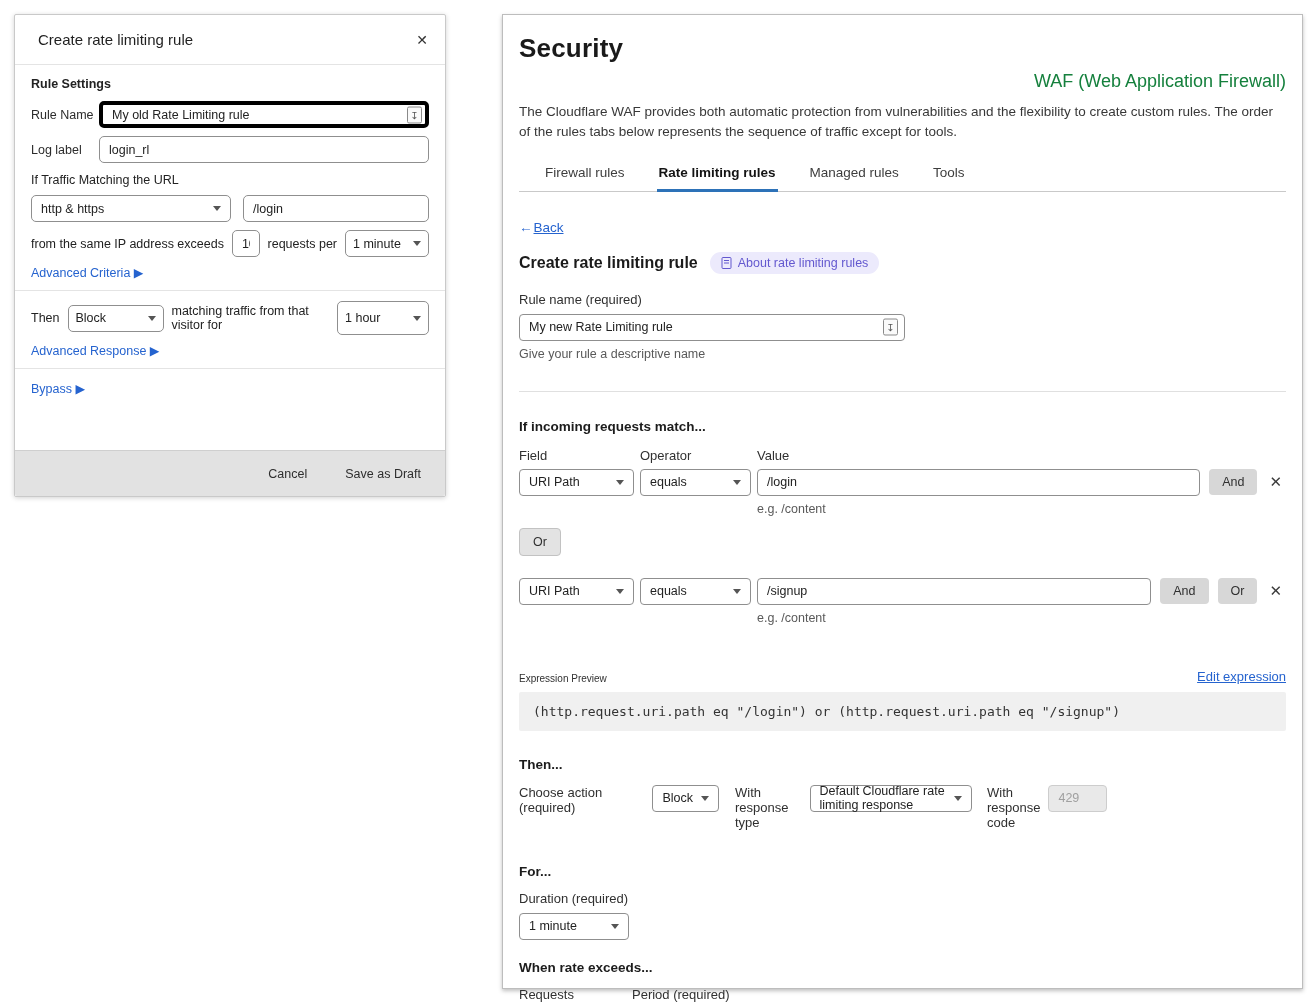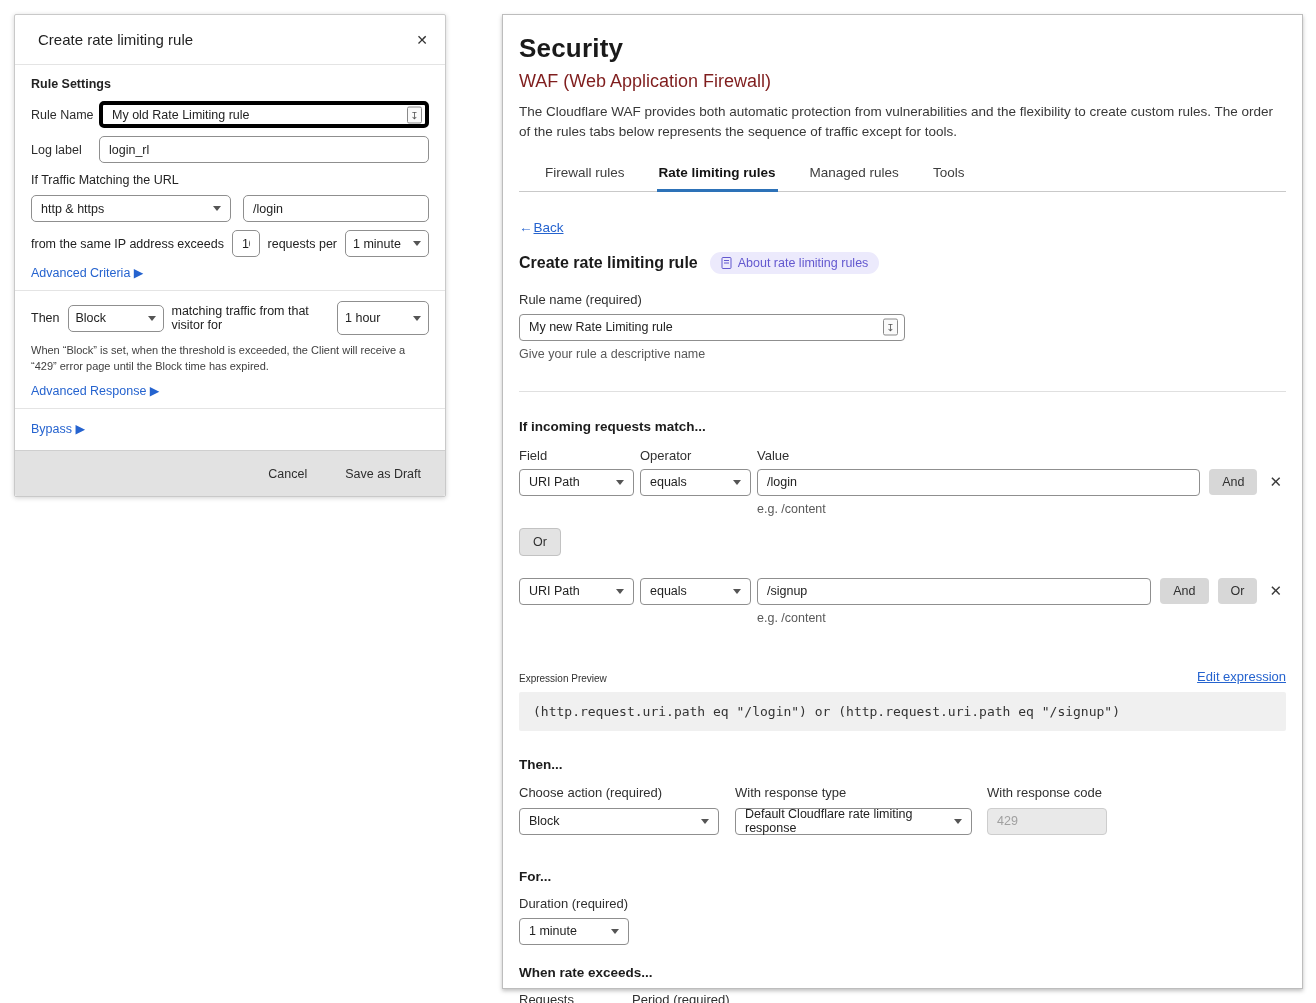--- a/index.html
+++ b/index.html
@@ -49,21 +49,21 @@
     justify-content:flex-end; gap:38px; padding:0 24px; font-size:12.5px; color:#2e2e2e;
     border-radius:0 0 2px 2px; }
   .foot-btn { cursor:pointer; background:none; border:none; font-size:12.5px; color:#2e2e2e;
     font-family:"Liberation Sans","DejaVu Sans",sans-serif; }
 
   
   .panel { position:absolute; left:502px; top:14px; width:801px; height:975px;
     background:#fff; border:1px solid #bdbdbd;
     box-shadow:0 2px 4px rgba(0,0,0,.25); padding:18px 16px; }
   .pg-title { font-size:26px; font-weight:bold; color:#1a1a1a; letter-spacing:.2px; }
-  .pg-sub { font-size:18px; font-weight:normal; color:#7f1d1d; margin-top:7px; }
+  .pg-sub { font-size:18px; font-weight:normal; color:#15803d; margin-top:7px;text-align:right; }
   .pg-desc { font-size:13.5px; color:#383838; line-height:1.5; margin-top:10px; max-width:770px; }
   .tabs { display:flex; gap:30px; margin-top:16px; border-bottom:1px solid #c9c9c9;
     padding-left:24px; }
   .tab { font-size:13.5px; color:#3d3d3d; padding:6px 2px 9px; cursor:pointer;
     border-bottom:3px solid transparent; margin-bottom:-1px; }
   .tab.active { color:#141414; font-weight:bold; border-bottom-color:#2d72b8; }
   .back { margin-top:28px; font-size:13.5px; }
   .back .arrow { text-decoration:none; margin-right:1px; }
   .back .txt { text-decoration:underline; }
   .formtitle-row { display:flex; align-items:center; gap:12px; margin-top:17px; }
@@ -90,21 +90,21 @@
   .orbtn { margin-top:12px; background:#e3e3e3; border:1px solid #c2c2c2; }
   .row-gap { margin-top:22px; }
   .expr-labelrow { display:flex; justify-content:space-between; align-items:flex-end;
     margin-top:44px; }
   .expr-label { font-size:10px; color:#303030; }
   .editlink { font-size:13px; text-decoration:underline; }
   .codeblock { margin-top:8px; background:#f0f0f0; border-radius:2px; padding:12px 14px;
     font-family:"DejaVu Sans Mono","Liberation Mono",monospace; font-size:13px; color:#333; }
   .then-head { margin-top:26px; }
   .then-cols { display:flex; margin-top:13px; }
-  .tcol { display:flex; flex-direction:column; gap:8px; }
+  .tcol { display:flex; flex-direction:row; gap:8px; }
   .tcol1 { width:200px; margin-right:16px; }
   .tcol2 { width:237px; margin-right:15px; }
   .tcol3 { width:120px; }
   .dis-input { background:#e9e9e9; border:1px solid #cdcdcd; color:#a0a0a0; }
   .for-head { margin-top:34px; }
   .for-label { margin-top:12px; }
   .sel-sm { width:110px; margin-top:7px; }
   .rate-head { margin-top:20px; }
   .rate-labels { display:flex; margin-top:12px; }
   .rate-labels .c1 { width:113px; }
@@ -171,21 +171,20 @@
         <span>Block</span>
         <span class="caret"></span>
       </div>
       <span>matching traffic from that visitor for</span>
       <div class="select" style="width:92px; margin-left:8px; flex:none; padding:16px 7px;">
         <span>1 hour</span>
         <span class="caret"></span>
       </div>
     </div>
 
-    <div class="dlg-note">When “Block” is set, when the threshold is exceeded, the Client will receive a “429” error page until the Block time has expired.</div>
 
     <div class="dlg-links">
       <a class="link">Advanced Response ▶</a>
     </div>
 
     <div class="dlg-hr"></div>
 
     <div class="dlg-links" style="margin-top:12px;">
       <a class="link">Bypass ▶</a>
     </div>

